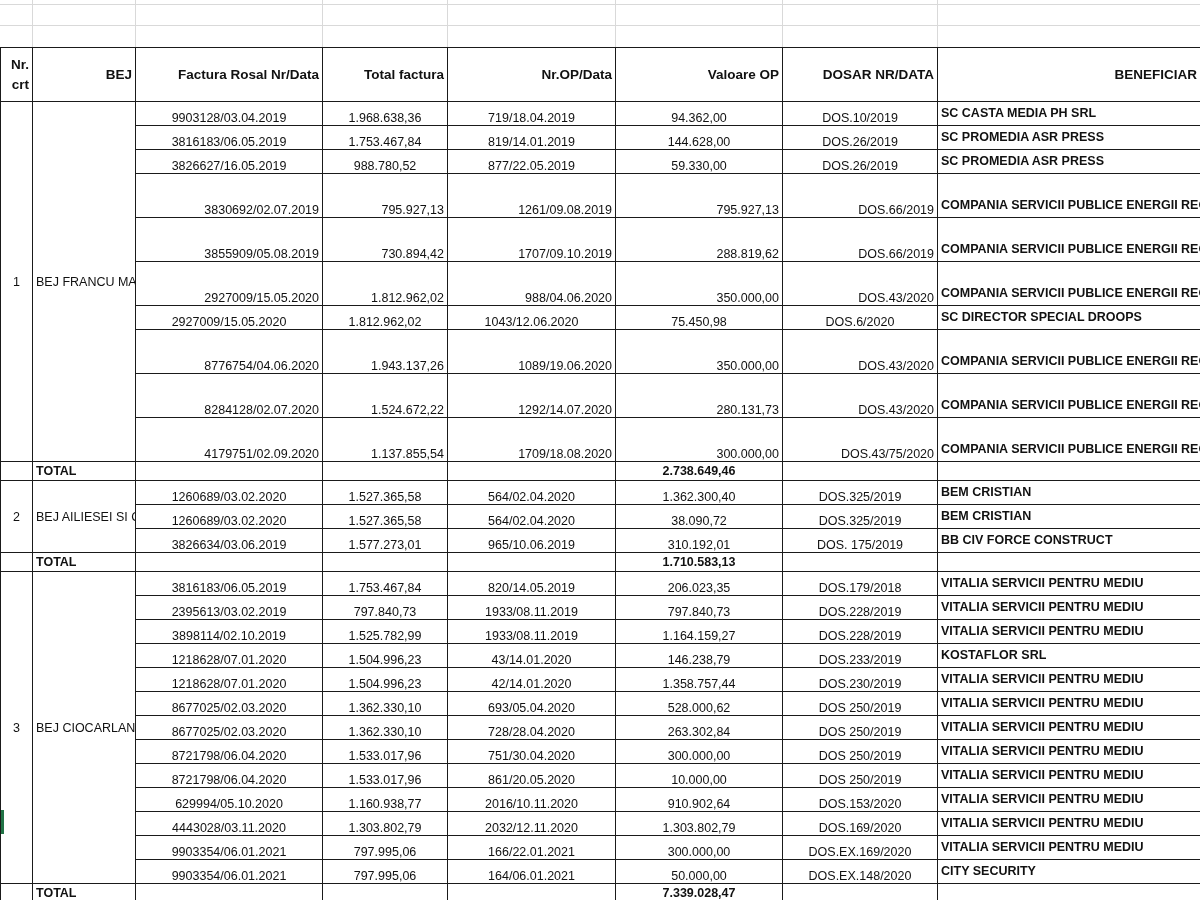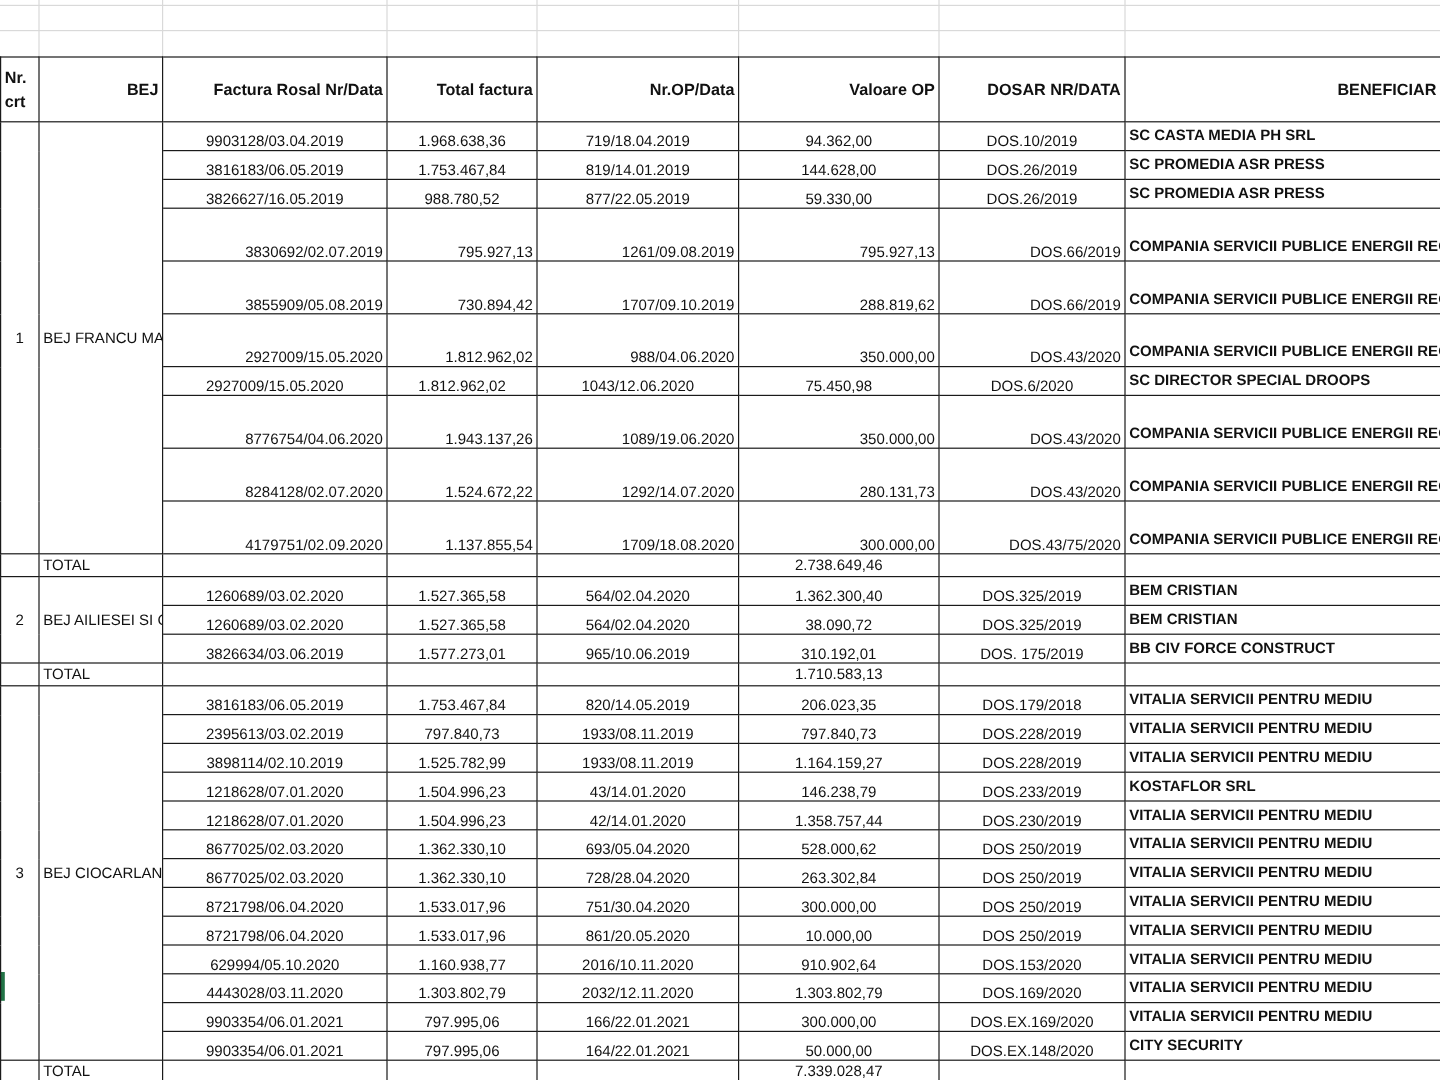--- a/index.html
+++ b/index.html
@@ -13,28 +13,28 @@
   .green-mark { position: absolute; left: 0; top: 810px; width: 4px; height: 24px; background: #217346; }
   table.sheet {
     position: absolute; left: 0; top: 47px;
     border-collapse: collapse; table-layout: fixed; width: 1200px;
     font-size: 12.5px; color: #111;
   }
   table.sheet td, table.sheet th {
     border: 1.5px solid #1a1a1a; padding: 0 3px; overflow: hidden; white-space: nowrap;
   }
   table.sheet th { font-weight: bold; font-size: 13.5px; text-align: right; vertical-align: middle; height: 53px; }
-  table.sheet th.nr { text-align: left; line-height: 20px; white-space: normal; padding-right: 3px; }
+  table.sheet th.nr { text-align: right; line-height: 20px; white-space: normal; padding-right: 3px; }
   td.c { text-align: center; vertical-align: bottom; }
   td.l { text-align: left; vertical-align: bottom; white-space: normal; line-height: 23px; font-weight: bold; }
   td.nrc { text-align: center; vertical-align: middle; }
   td.bej { text-align: left; vertical-align: middle; white-space: normal; line-height: 22px; }
   tr.r1 td { height: 19px; }
   tr.r2 td { height: 43px; text-align: right; }
-  tr.tot td { height: 18px; font-weight: normal; }
+  tr.tot td { height: 18px; font-weight: bold; }
   tr.tot td.c { vertical-align: middle; }
   td.totlbl { text-align: left; vertical-align: middle; font-weight: bold; }
 </style>
 </head>
 <body>
 
 <div class="grid-top">
   <div class="gl" style="left:0;top:4px;width:1200px;height:1px;"></div>
   <div class="gl" style="left:0;top:25px;width:1200px;height:1px;"></div>
   <div class="gl" style="left:32px;top:0;width:1px;height:47px;"></div>
@@ -293,21 +293,21 @@
         <td class="c">9903354/06.01.2021</td>
         <td class="c">797.995,06</td>
         <td class="c">166/22.01.2021</td>
         <td class="c">300.000,00</td>
         <td class="c">DOS.EX.169/2020</td>
         <td class="l">VITALIA SERVICII PENTRU MEDIU</td>
       </tr>
       <tr class="r1">
         <td class="c">9903354/06.01.2021</td>
         <td class="c">797.995,06</td>
-        <td class="c">164/22.01.2021</td>
+        <td class="c">164/06.01.2021</td>
         <td class="c">50.000,00</td>
         <td class="c">DOS.EX.148/2020</td>
         <td class="l">CITY SECURITY</td>
       </tr>
       <tr class="tot">
         <td></td>
         <td class="totlbl">TOTAL</td>
         <td></td>
         <td></td>
         <td></td>

